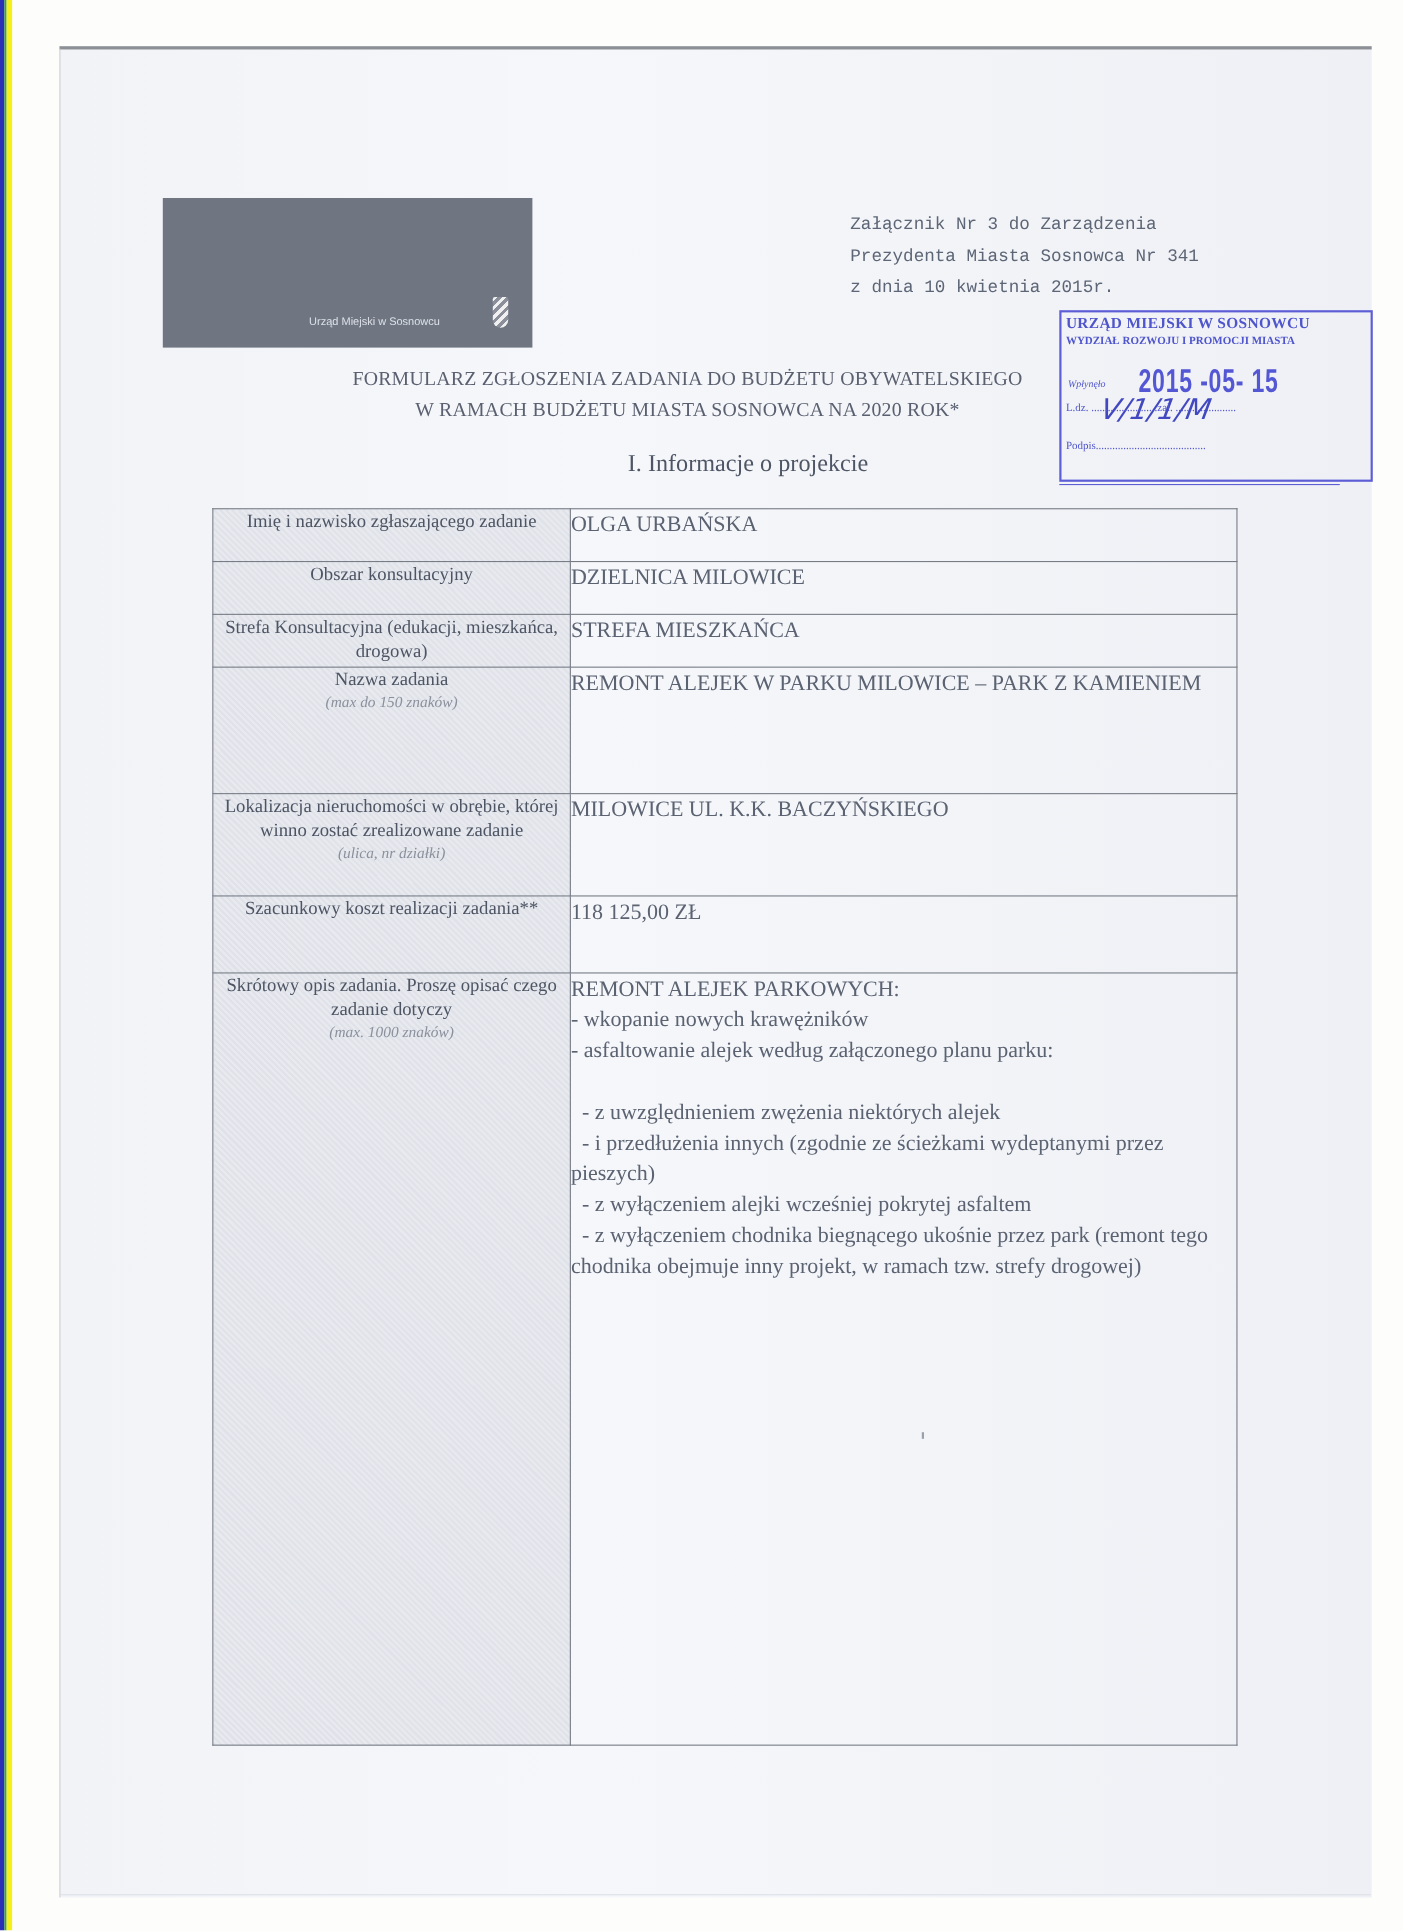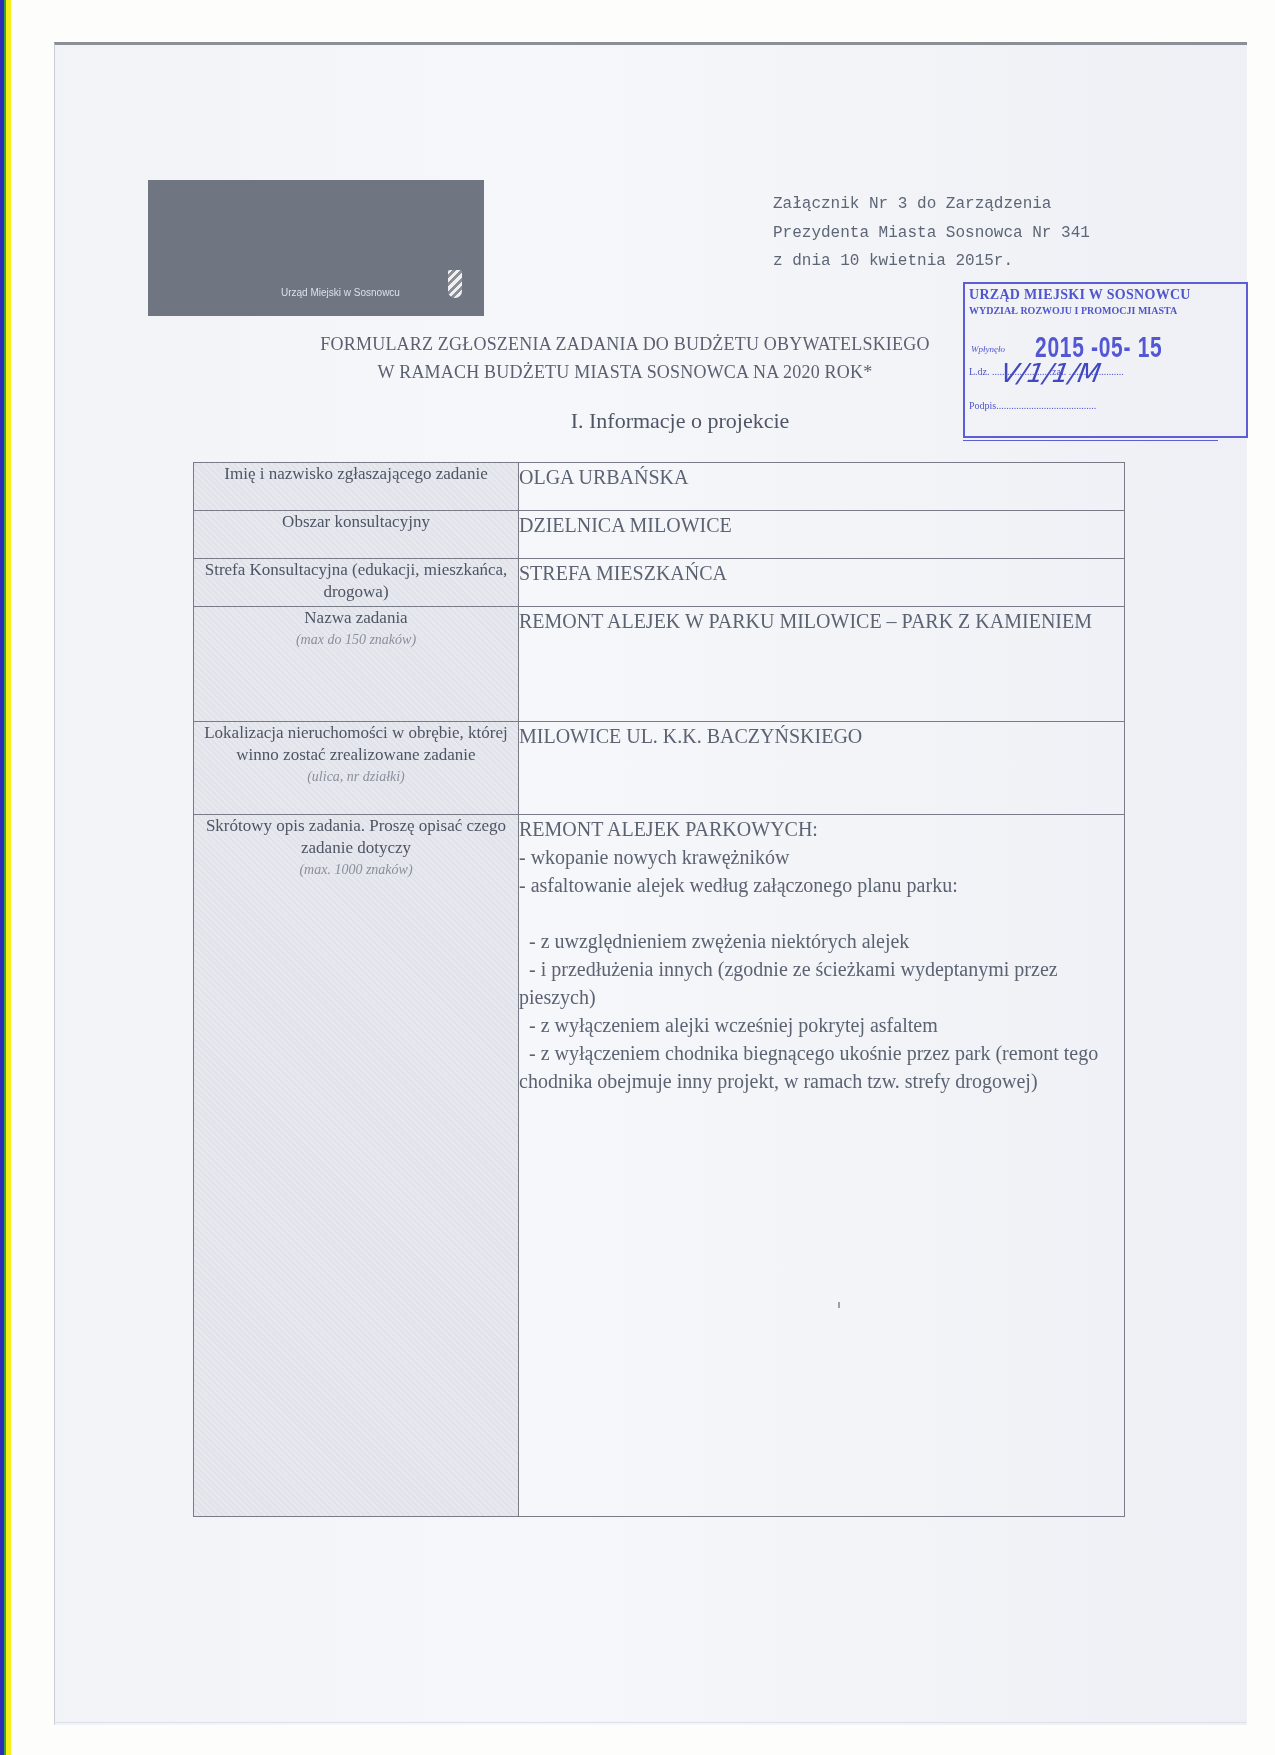--- a/index.html
+++ b/index.html
@@ -94,20 +94,24 @@
     </td>
     <td class="val">REMONT ALEJEK W PARKU MILOWICE – PARK Z KAMIENIEM</td>
   </tr>
   <tr style="height:93px;">
     <td class="lbl">
       <div>Lokalizacja nieruchomości w obrębie, której winno zostać zrealizowane zadanie</div>
       <div class="hint">(ulica, nr działki)</div>
     </td>
     <td class="val">MILOWICE UL. K.K. BACZYŃSKIEGO</td>
   </tr>
+  <tr style="height:70px;">
+    <td class="lbl"><span>Szacunkowy koszt realizacji zadania**</span></td>
+    <td class="val">118 125,00 ZŁ</td>
+  </tr>
   <tr style="height:702px;">
     <td class="lbl">
       <div>Skrótowy opis zadania. Proszę opisać czego zadanie dotyczy</div>
       <div class="hint">(max. 1000 znaków)</div>
     </td>
     <td class="val desc">
       <div>REMONT ALEJEK PARKOWYCH:</div>
       <div>- wkopanie nowych krawężników</div>
       <div>- asfaltowanie alejek według załączonego planu parku:</div>
       <div>&nbsp;</div>

